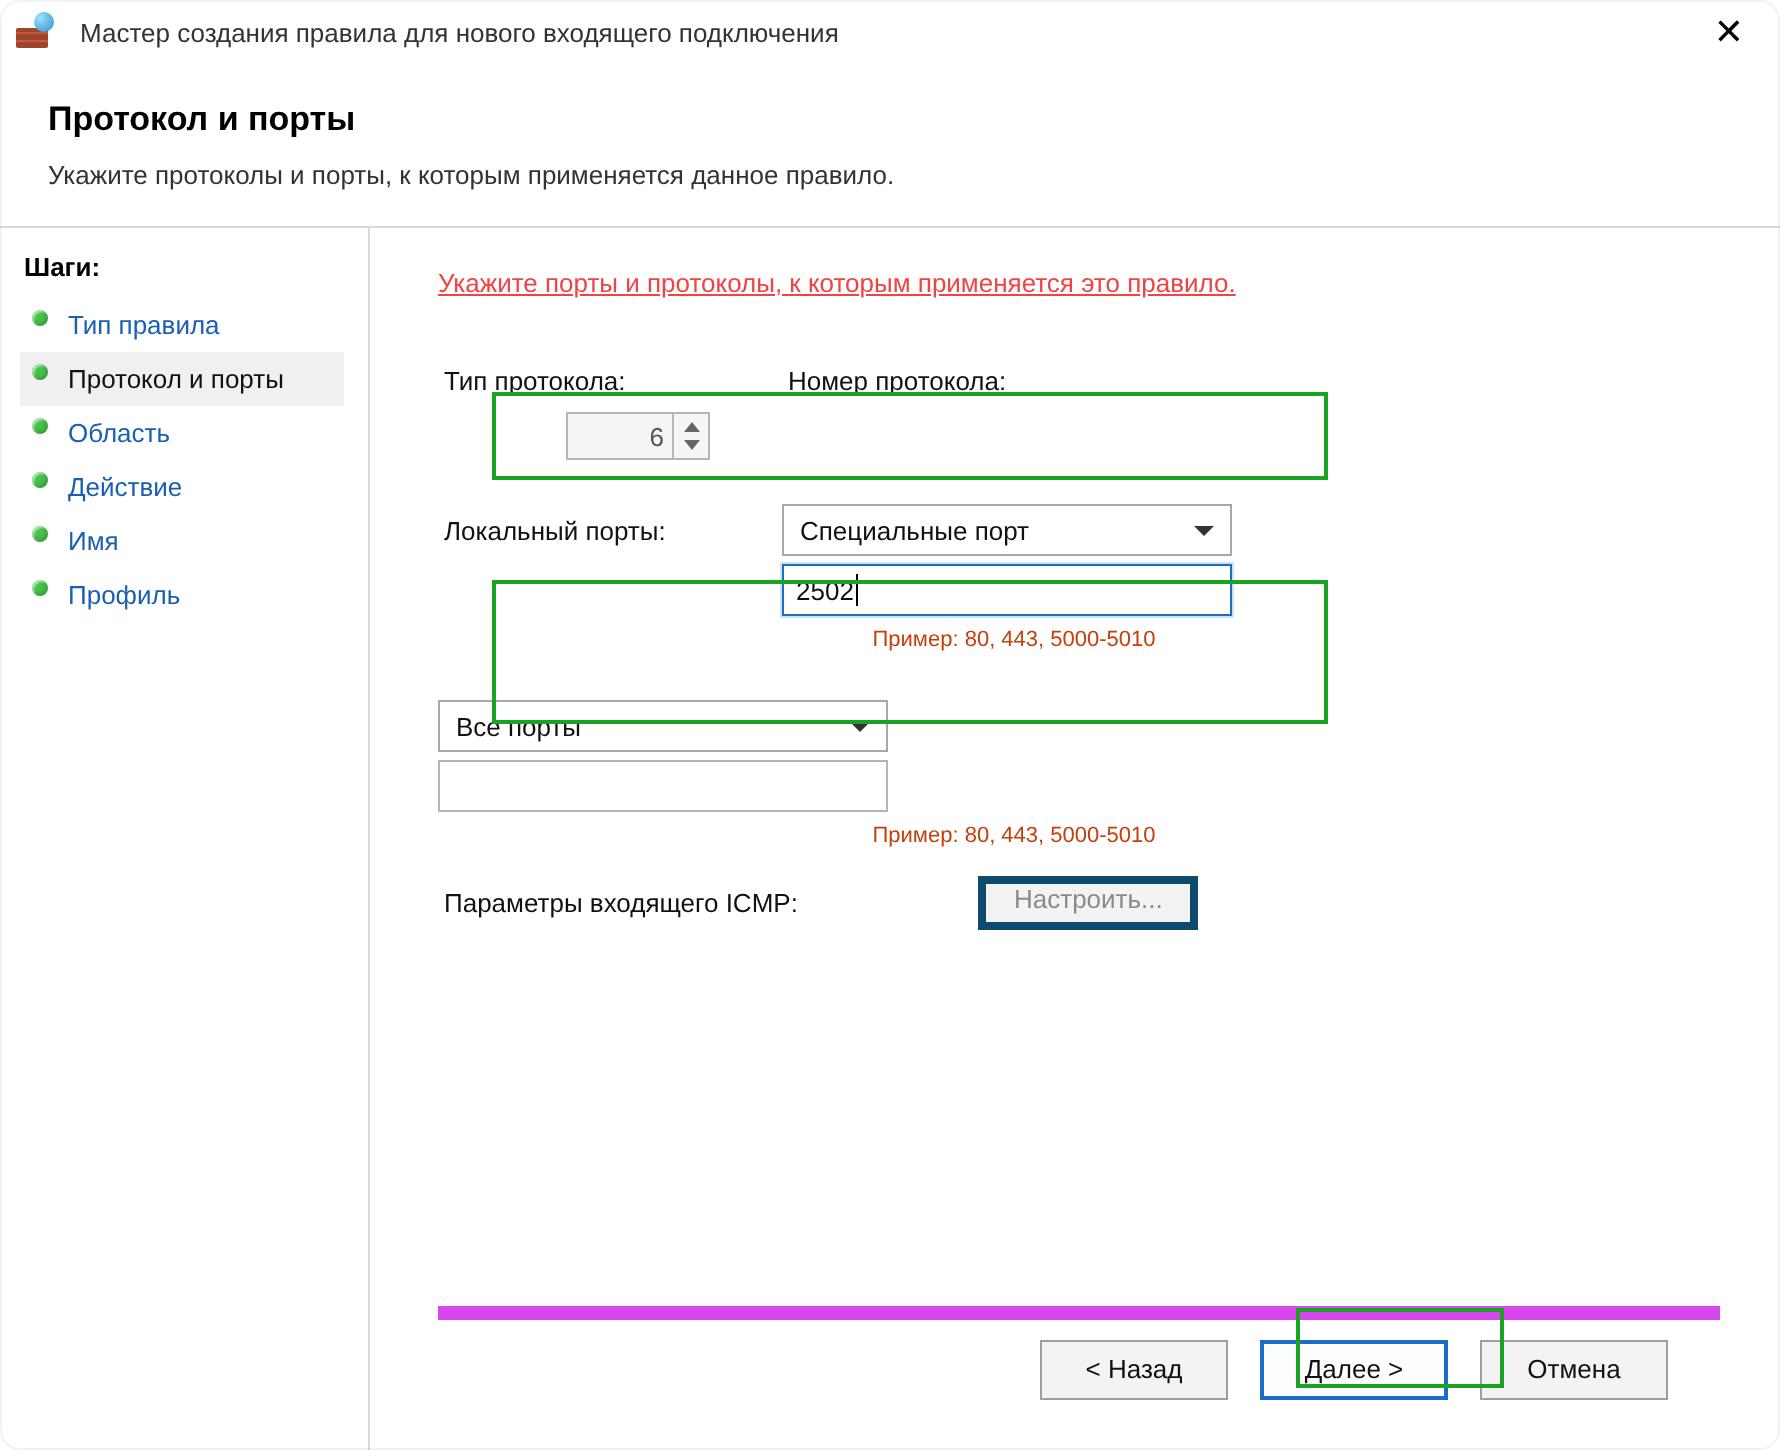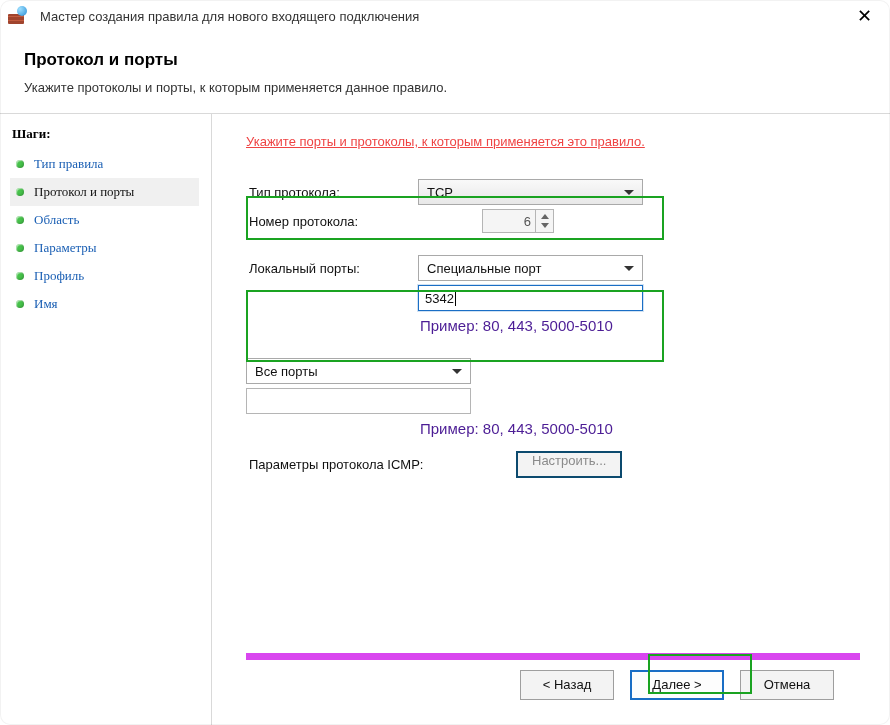--- a/index.html
+++ b/index.html
@@ -44,30 +44,29 @@
   .header h1 { margin: 8px 0 10px 0; font-size: 17px; font-weight: 700; }
   .header .subtitle { color: #333; }
 
   
   .body {
     flex: 1; display: flex;
   }
 
   
   .sidebar {
-    width: 212px;
+    width: 185px;
     border-right: 1px solid #d9d9d9;
     padding: 12px 12px 12px 10px;
     background:#fff;
-    font-family:Liberation Serif, serif;
   }
   .sidebar-title { font-weight: 700; margin: 0 0 8px 2px; }
   .steps { list-style: none; margin: 0; padding: 0; }
   .steps li {
-    display: flex; align-items: center;
+    display: flex; 
     padding: 6px 6px;
     color: #1a5fb4;
     cursor: default;
   }
   .steps li .bullet {
     width: 8px; height: 8px; border-radius: 50%;
     background: #46c24a;
     margin-right: 10px; flex: none;
     box-shadow: inset -1px -1px 2px rgba(0,0,0,0.2), inset 1px 1px 1px rgba(255,255,255,0.6);
   }
@@ -138,33 +137,33 @@
   }
   .caret {
     display:inline-block; width:1px; height:16px; background:#000; margin-left:1px;
     vertical-align: middle;
   }
   .textbox-empty {
     height: 26px; width: 225px;
     border: 1px solid #b5b5b5; background: #fff;
   }
 
-  .hint { color: #4c1d95; font-size: 15px; grid-column: 2; padding: 2px 0 2px 2px; }
+  .hint { color: #c2410c; font-size: 11px; grid-column: 2; padding: 2px 0 2px 2px; text-align: center; }
 
   
   .hl { border: 2.5px solid #1aa321; position: absolute; pointer-events: none; }
   .hl1 { left: 246px; top: 196px; width: 418px; height: 44px; }
   .hl2 { left: 246px; top: 290px; width: 418px; height: 72px; }
   .hl3 { left: 648px; top: 654px; width: 104px; height: 40px; }
 
   .icmp-row { display:flex; align-items:center; margin-top: 12px; }
   .icmp-label { width: 270px; }
   .btn-inline {
     height: 27px; padding: 0 14px;
-    border: 2px solid #0c4a6e; background: #f3f3f3; color: #8a8a8a;
+    border: 4px solid #0c4a6e; background: #f3f3f3; color: #8a8a8a;
   }
 
   
   .footer {
     height: 60px; border-top: 7px solid #d946ef;
     display: flex; justify-content: flex-end; align-items: center;
     padding: 0 26px 4px 0; gap: 16px;
   }
   .btn {
     height: 30px; min-width: 94px;
@@ -209,61 +208,58 @@
         <li class="current">
           <span class="bullet"></span>
           <span>Протокол и порты</span>
         </li>
         <li>
           <span class="bullet"></span>
           <span>Область</span>
         </li>
         <li>
           <span class="bullet"></span>
-          <span>Параметры</span>
+          <span>Действие</span>
+        </li>
+        <li>
+          <span class="bullet"></span>
+          <span>Имя</span>
         </li>
         <li>
           <span class="bullet"></span>
           <span>Профиль</span>
-        </li>
-        <li>
-          <span class="bullet"></span>
-          <span>Имя</span>
         </li>
       </ul>
     </div>
 
     <div class="main">
       <div class="instruction">Укажите порты и протоколы, к которым применяется это правило.</div>
 
       <div class="form-grid">
 
         <div class="label">Тип протокола:</div>
-        <div class="combo">
-          <span>TCP</span>
-        </div>
 
         <div class="label">Номер протокола:</div>
         <div>
           <div class="spinner">
             <span>6</span>
             <span class="ticks"></span>
           </div>
         </div>
 
         <div class="row-gap-m"></div>
 
         <div class="label">Локальный порты:</div>
         <div class="combo flat">
           <span>Специальные порт</span>
         </div>
 
         <div></div>
         <div class="textfield">
-          <span>5342</span>
+          <span>2502</span>
             <span class="caret"></span>
         </div>
 
         <div></div>
         <div class="hint">Пример: 80, 443, 5000-5010</div>
 
         <div class="row-gap-m"></div>
 
         <div class="combo flat">
           <span>Все порты</span>
@@ -271,21 +267,21 @@
 
         <div></div>
         <div class="textbox-empty"></div>
 
         <div></div>
         <div class="hint">Пример: 80, 443, 5000-5010</div>
 
       </div>
 
       <div class="icmp-row">
-        <div class="icmp-label label">Параметры протокола ICMP:</div>
+        <div class="icmp-label label">Параметры входящего ICMP:</div>
         <div class="btn-inline">Настроить...</div>
       </div>
 
       <div style="flex:1"></div>
 
       <div class="footer">
         <div class="btn">&lt; Назад</div>
         <div class="btn primary">Далее &gt;</div>
         <div class="btn">Отмена</div>
       </div>

